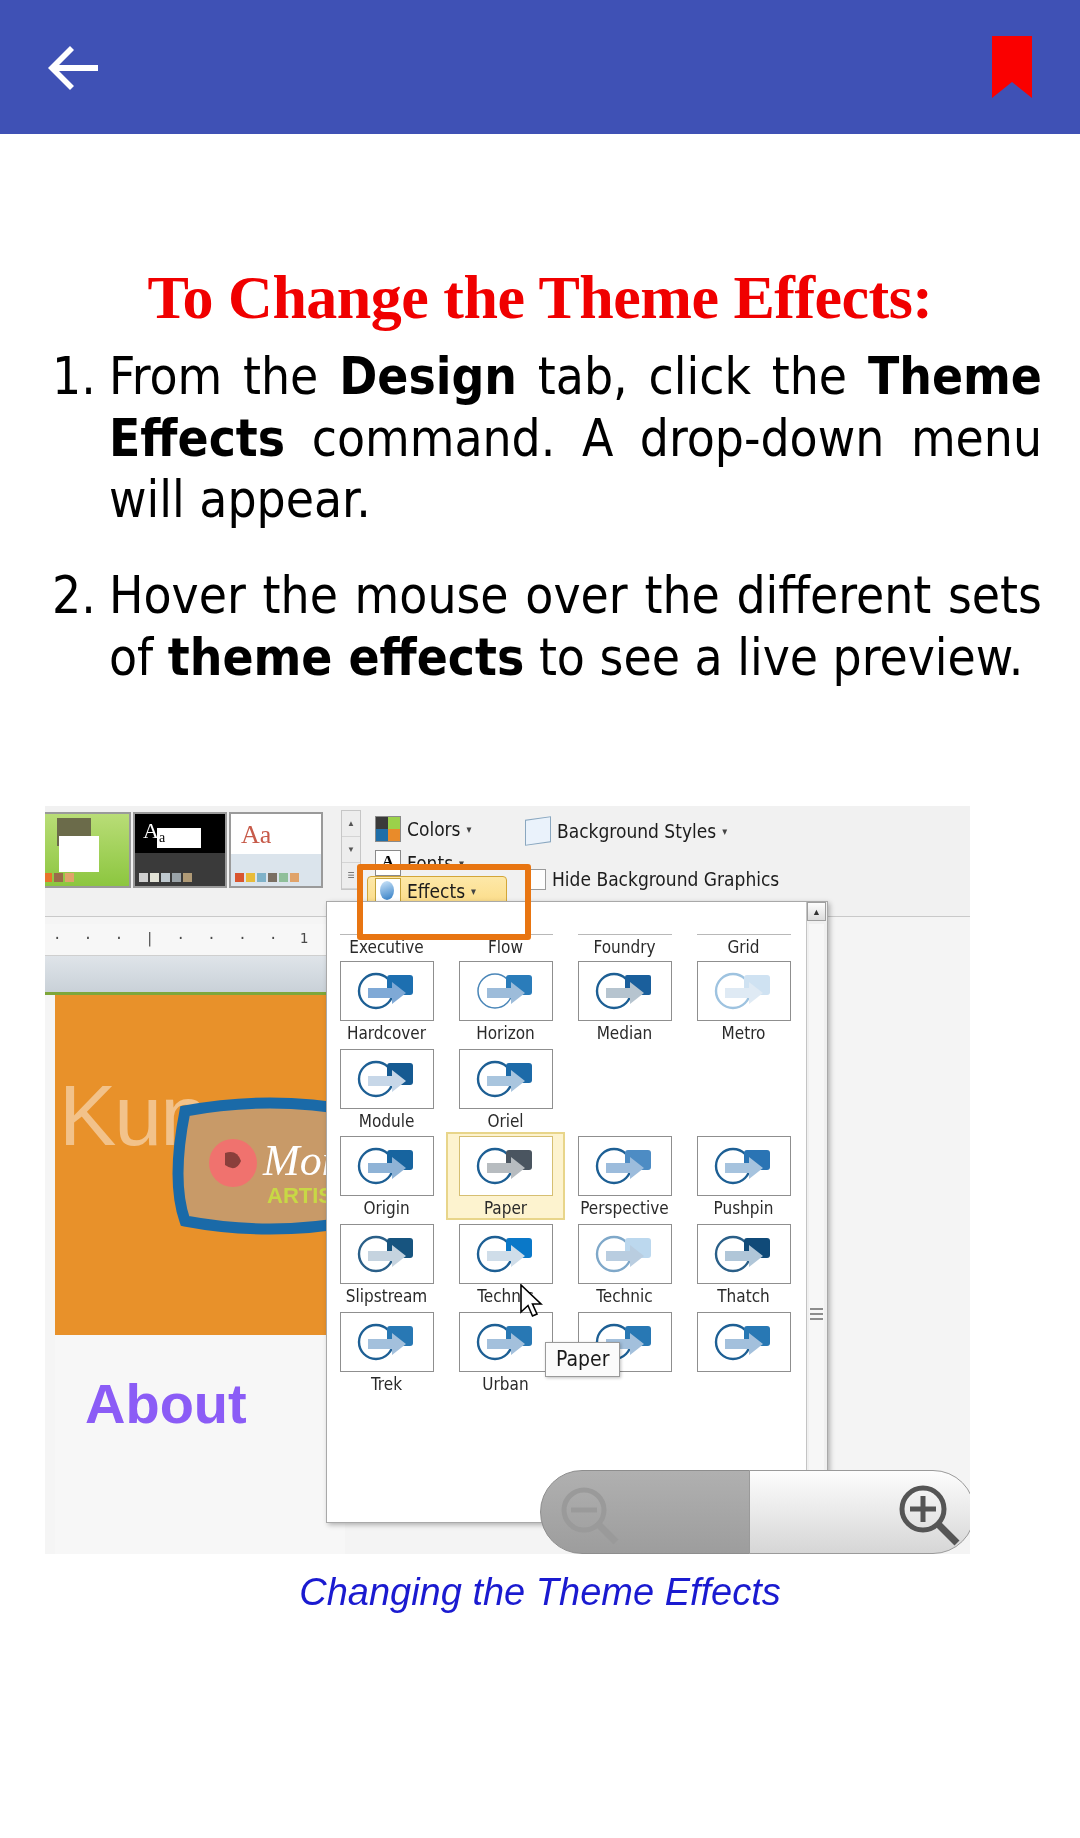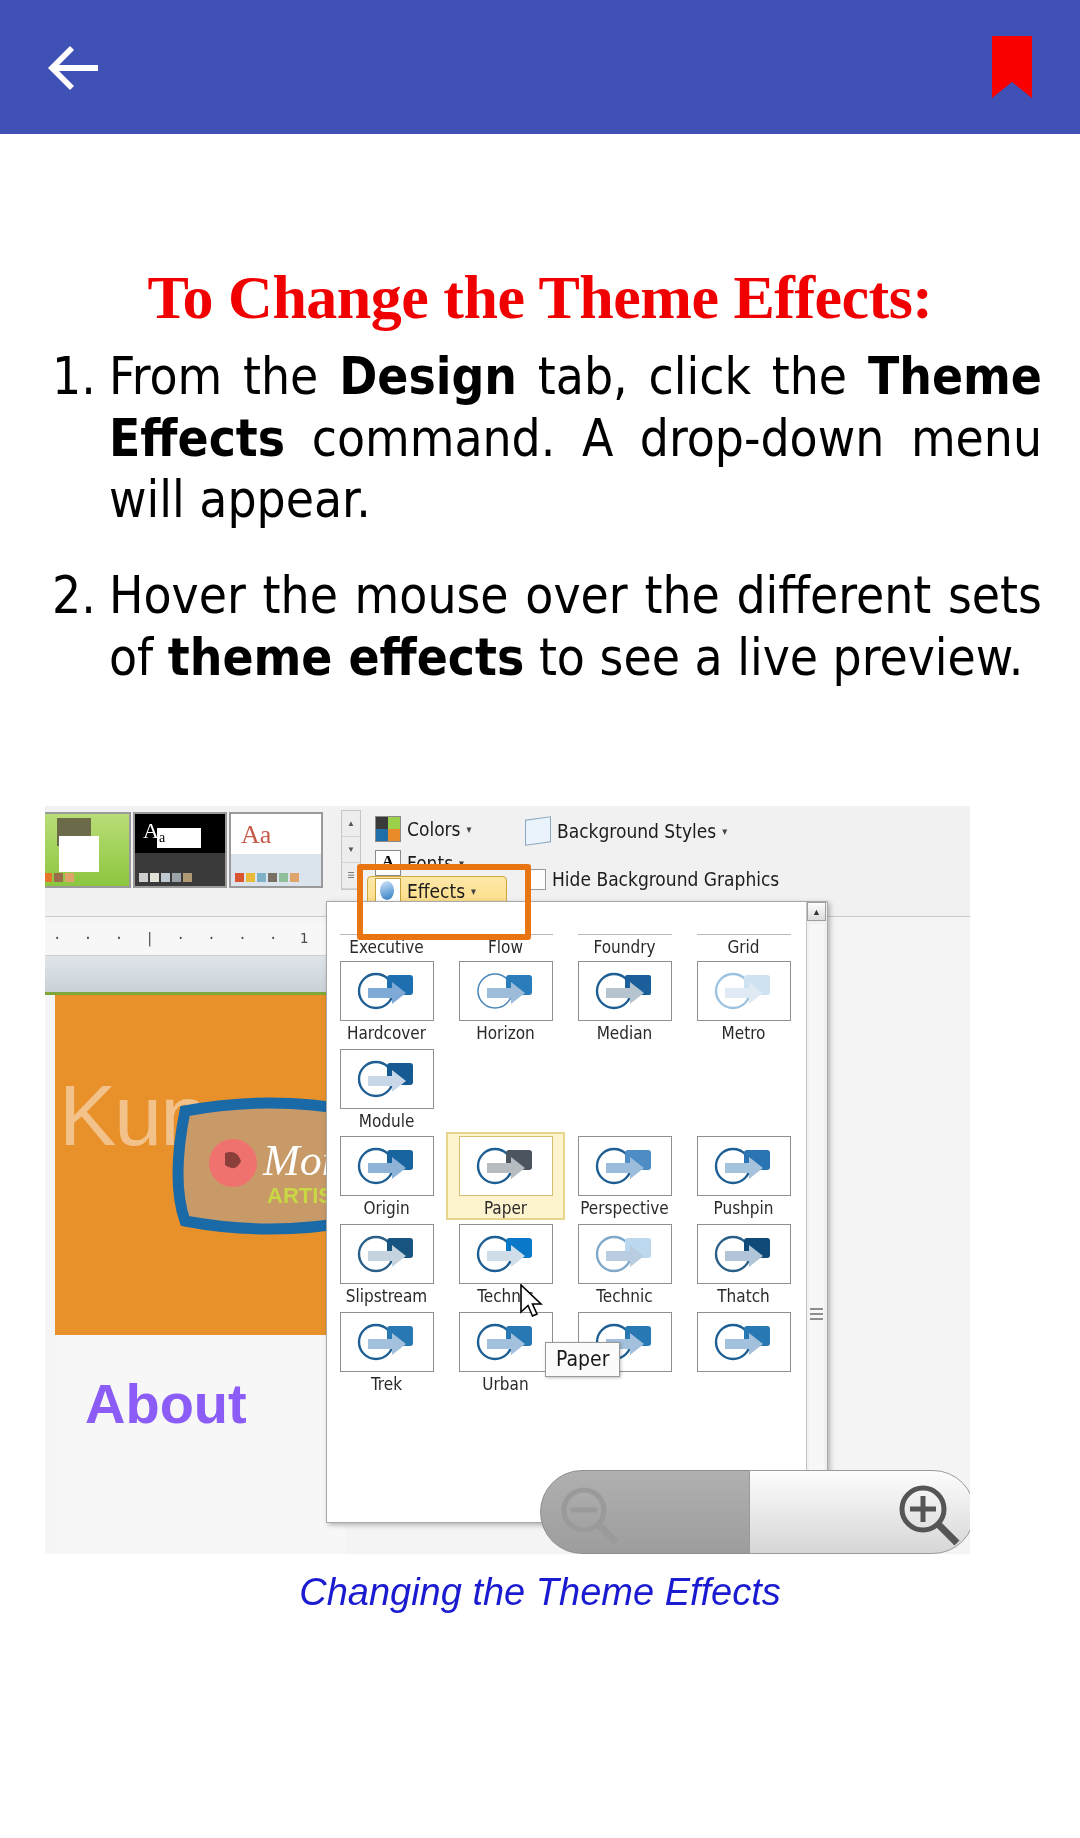--- a/index.html
+++ b/index.html
@@ -471,20 +471,30 @@
           <div class="gcell">
               <div class="tile">
                 <svg width="66" height="44" viewBox="0 0 66 44">
                   <circle cx="22" cy="22" r="17" fill="none" stroke="#1d5f94" stroke-width="2.4"></circle>
                   <rect x="33" y="6" width="26" height="22" rx="3" fill="#155a92"></rect>
                   <path d="M14 19 h24 v-6 l14 11 -14 11 v-6 h-24 z" fill="#c7d7e8"></path>
                 </svg>
               </div>
               <div class="lbl">Module</div>
             </div>
+          <div class="gcell">
+              <div class="tile">
+                <svg width="66" height="44" viewBox="0 0 66 44">
+                  <circle cx="22" cy="22" r="17" fill="none" stroke="#1d5f94" stroke-width="2.4"></circle>
+                  <rect x="33" y="6" width="26" height="20" rx="3" fill="#1c6aa8"></rect>
+                  <path d="M14 19 h24 v-6 l14 11 -14 11 v-6 h-24 z" fill="#a9c5de"></path>
+                </svg>
+              </div>
+              <div class="lbl">Oriel</div>
+            </div>
         </div>
 
         <div class="grow">
           <div class="gcell">
               <div class="tile">
                 <svg width="66" height="44" viewBox="0 0 66 44">
                   <circle cx="22" cy="22" r="17" fill="none" stroke="#1d5f94" stroke-width="2.4"></circle>
                   <rect x="33" y="6" width="26" height="20" rx="3" fill="#17649f"></rect>
                   <path d="M14 19 h24 v-6 l14 11 -14 11 v-6 h-24 z" fill="#8fb3d6"></path>
                 </svg>

